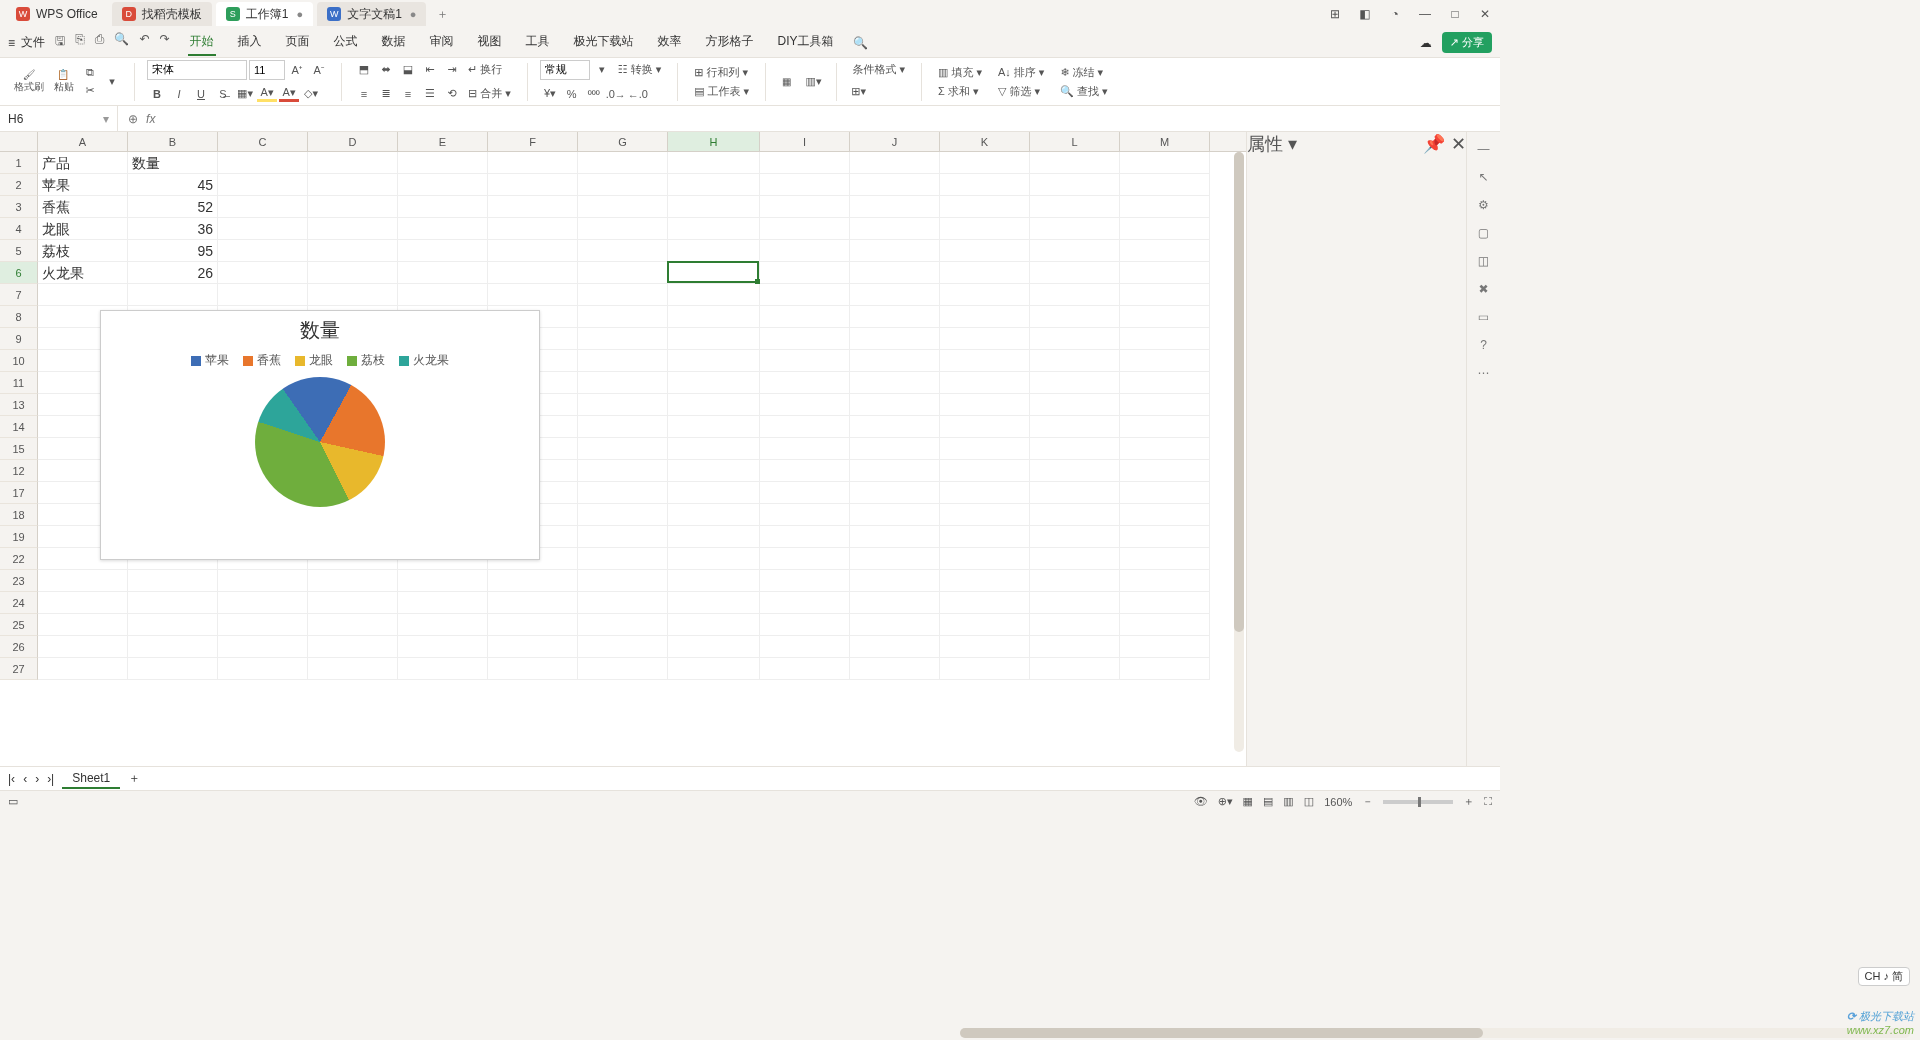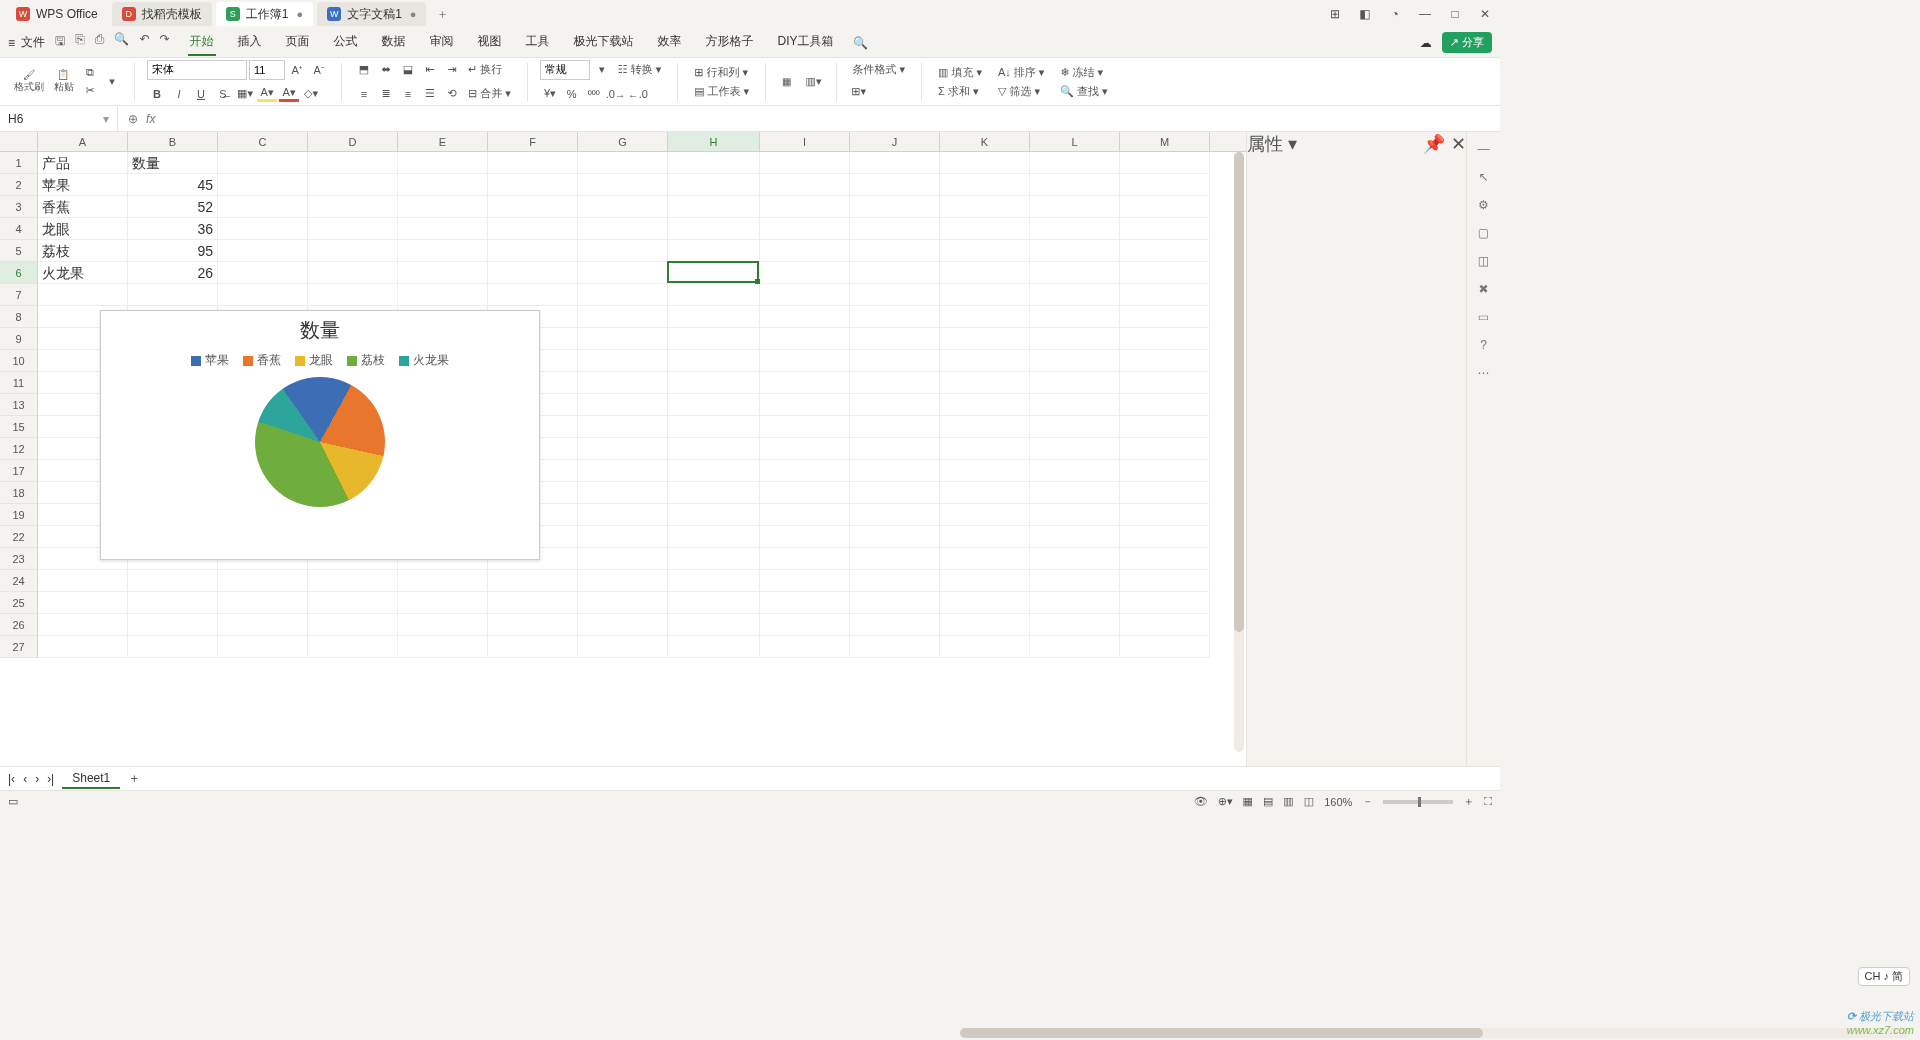--- a/index.html
+++ b/index.html
@@ -462,20 +462,36 @@
           <div class="cell" style="width: 90px;"></div>
           <div class="cell" style="width: 90px;"></div>
           <div class="cell" style="width: 92px;"></div>
           <div class="cell" style="width: 90px;"></div>
           <div class="cell" style="width: 90px;"></div>
           <div class="cell" style="width: 90px;"></div>
           <div class="cell" style="width: 90px;"></div>
           <div class="cell" style="width: 90px;"></div>
         </div>
         <div class="row">
+          <div class="rh">14</div>
+          <div class="cell" style="width: 90px;"></div>
+          <div class="cell num" style="width: 90px;"></div>
+          <div class="cell" style="width: 90px;"></div>
+          <div class="cell" style="width: 90px;"></div>
+          <div class="cell" style="width: 90px;"></div>
+          <div class="cell" style="width: 90px;"></div>
+          <div class="cell" style="width: 90px;"></div>
+          <div class="cell" style="width: 92px;"></div>
+          <div class="cell" style="width: 90px;"></div>
+          <div class="cell" style="width: 90px;"></div>
+          <div class="cell" style="width: 90px;"></div>
+          <div class="cell" style="width: 90px;"></div>
+          <div class="cell" style="width: 90px;"></div>
+        </div>
+        <div class="row">
           <div class="rh">15</div>
           <div class="cell" style="width: 90px;"></div>
           <div class="cell num" style="width: 90px;"></div>
           <div class="cell" style="width: 90px;"></div>
           <div class="cell" style="width: 90px;"></div>
           <div class="cell" style="width: 90px;"></div>
           <div class="cell" style="width: 90px;"></div>
           <div class="cell" style="width: 90px;"></div>
           <div class="cell" style="width: 92px;"></div>
           <div class="cell" style="width: 90px;"></div>

